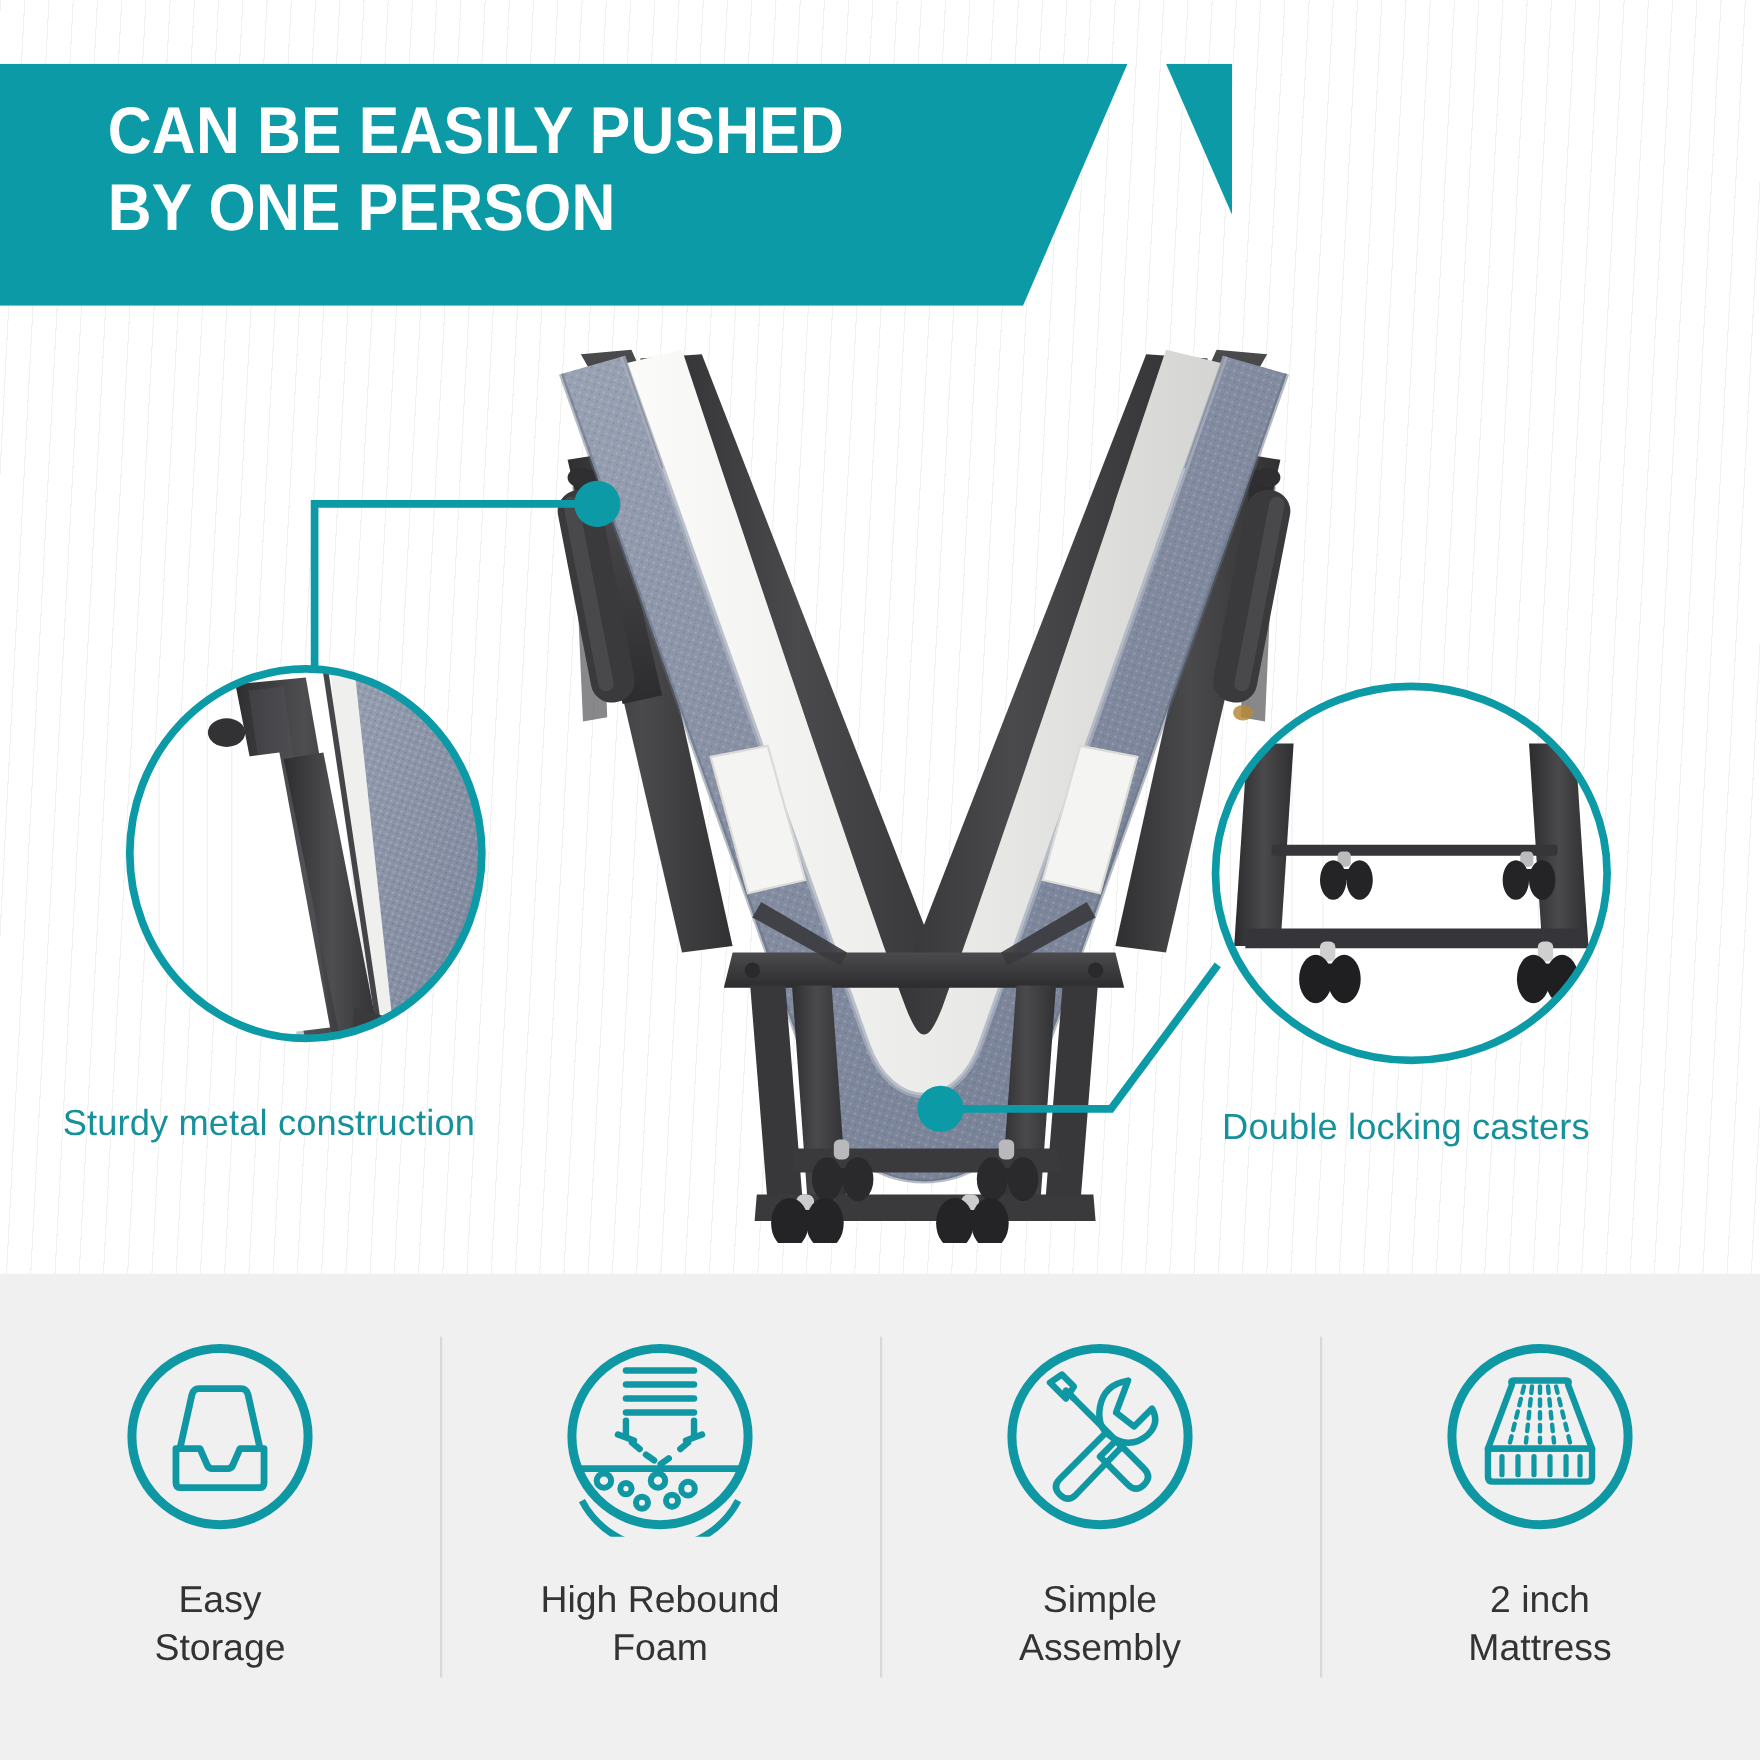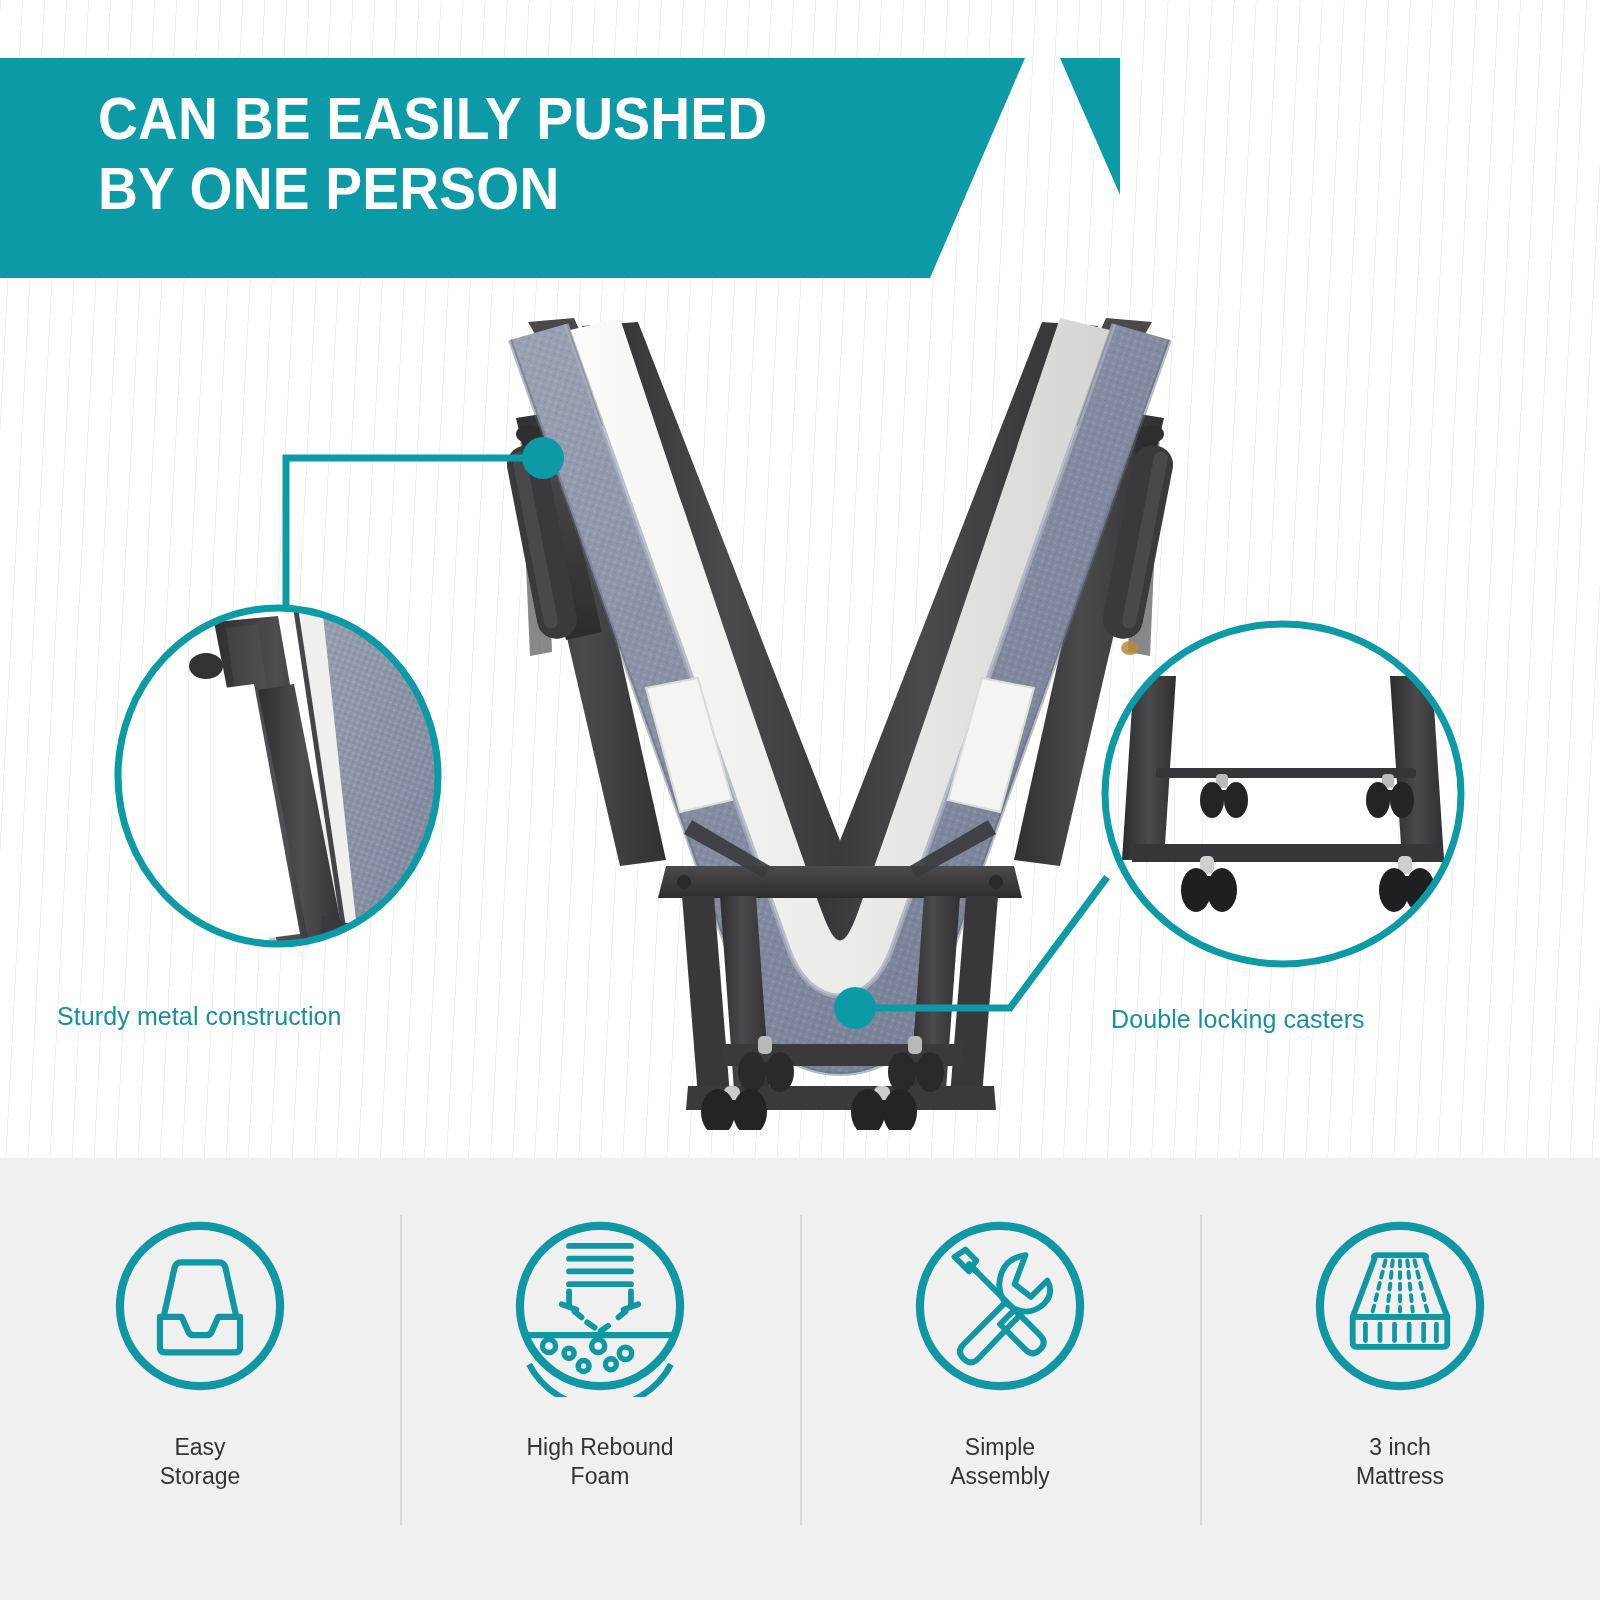--- a/index.html
+++ b/index.html
@@ -40,21 +40,21 @@
   
   .product { position:absolute; left:470px; top:300px; width:740px; height:830px; }
   .product svg { display:block; }
 
   
   .callout { position:absolute; }
   .callout svg { display:block; }
 
   .callout-label {
     position:absolute;
-    color:#16919c; font-size:25px; letter-spacing:0.1px;
+    color:#16919c; font-size:33px; letter-spacing:0.1px;
     font-family:"Liberation Sans", sans-serif; white-space:nowrap;
   }
   #label-left  { left:57px;  top:1002px; }
   #label-right { left:1101px; top:1005px;margin-left:10px; }
 
   
   .connector { position:absolute; left:0; top:0; width:1600px; height:1158px; pointer-events:none; }
 
   
   .features {
@@ -68,21 +68,21 @@
     padding-top:57px;
   }
   .feature + .feature::before {
     content:""; position:absolute; left:0; top:57px; width:2px; height:310px;
     background:#d8d8d8;
   }
   .feature .ficon { width:182px; height:182px; }
   .feature .ficon svg { display:block; width:182px; height:182px; }
   .feature .flabel {
     margin-top:36px; text-align:center;
-    color:#333333; font-size:23px; line-height:1.28;
+    color:#333333; font-size:34px; line-height:1.28;
     font-family:"Liberation Sans", sans-serif;
     white-space:pre-line;
   }
 </style>
 </head>
 <body>
 
 <div class="stage">
 
   <div class="hero">
@@ -470,19 +470,19 @@
           <g stroke="#0f97a3" stroke-width="2.6" stroke-linecap="round">
             <line x1="31" y1="60" x2="31" y2="69"></line>
             <line x1="39" y1="60" x2="39" y2="69"></line>
             <line x1="47" y1="60" x2="47" y2="69"></line>
             <line x1="55" y1="60" x2="55" y2="69"></line>
             <line x1="63" y1="60" x2="63" y2="69"></line>
             <line x1="70" y1="60" x2="70" y2="69"></line>
           </g>
         </svg>
       </div>
-      <div class="flabel">3 inch
+      <div class="flabel">2 inch
 Mattress</div>
     </div>
 
   </div>
 
 </div>
 
 </body></html>

